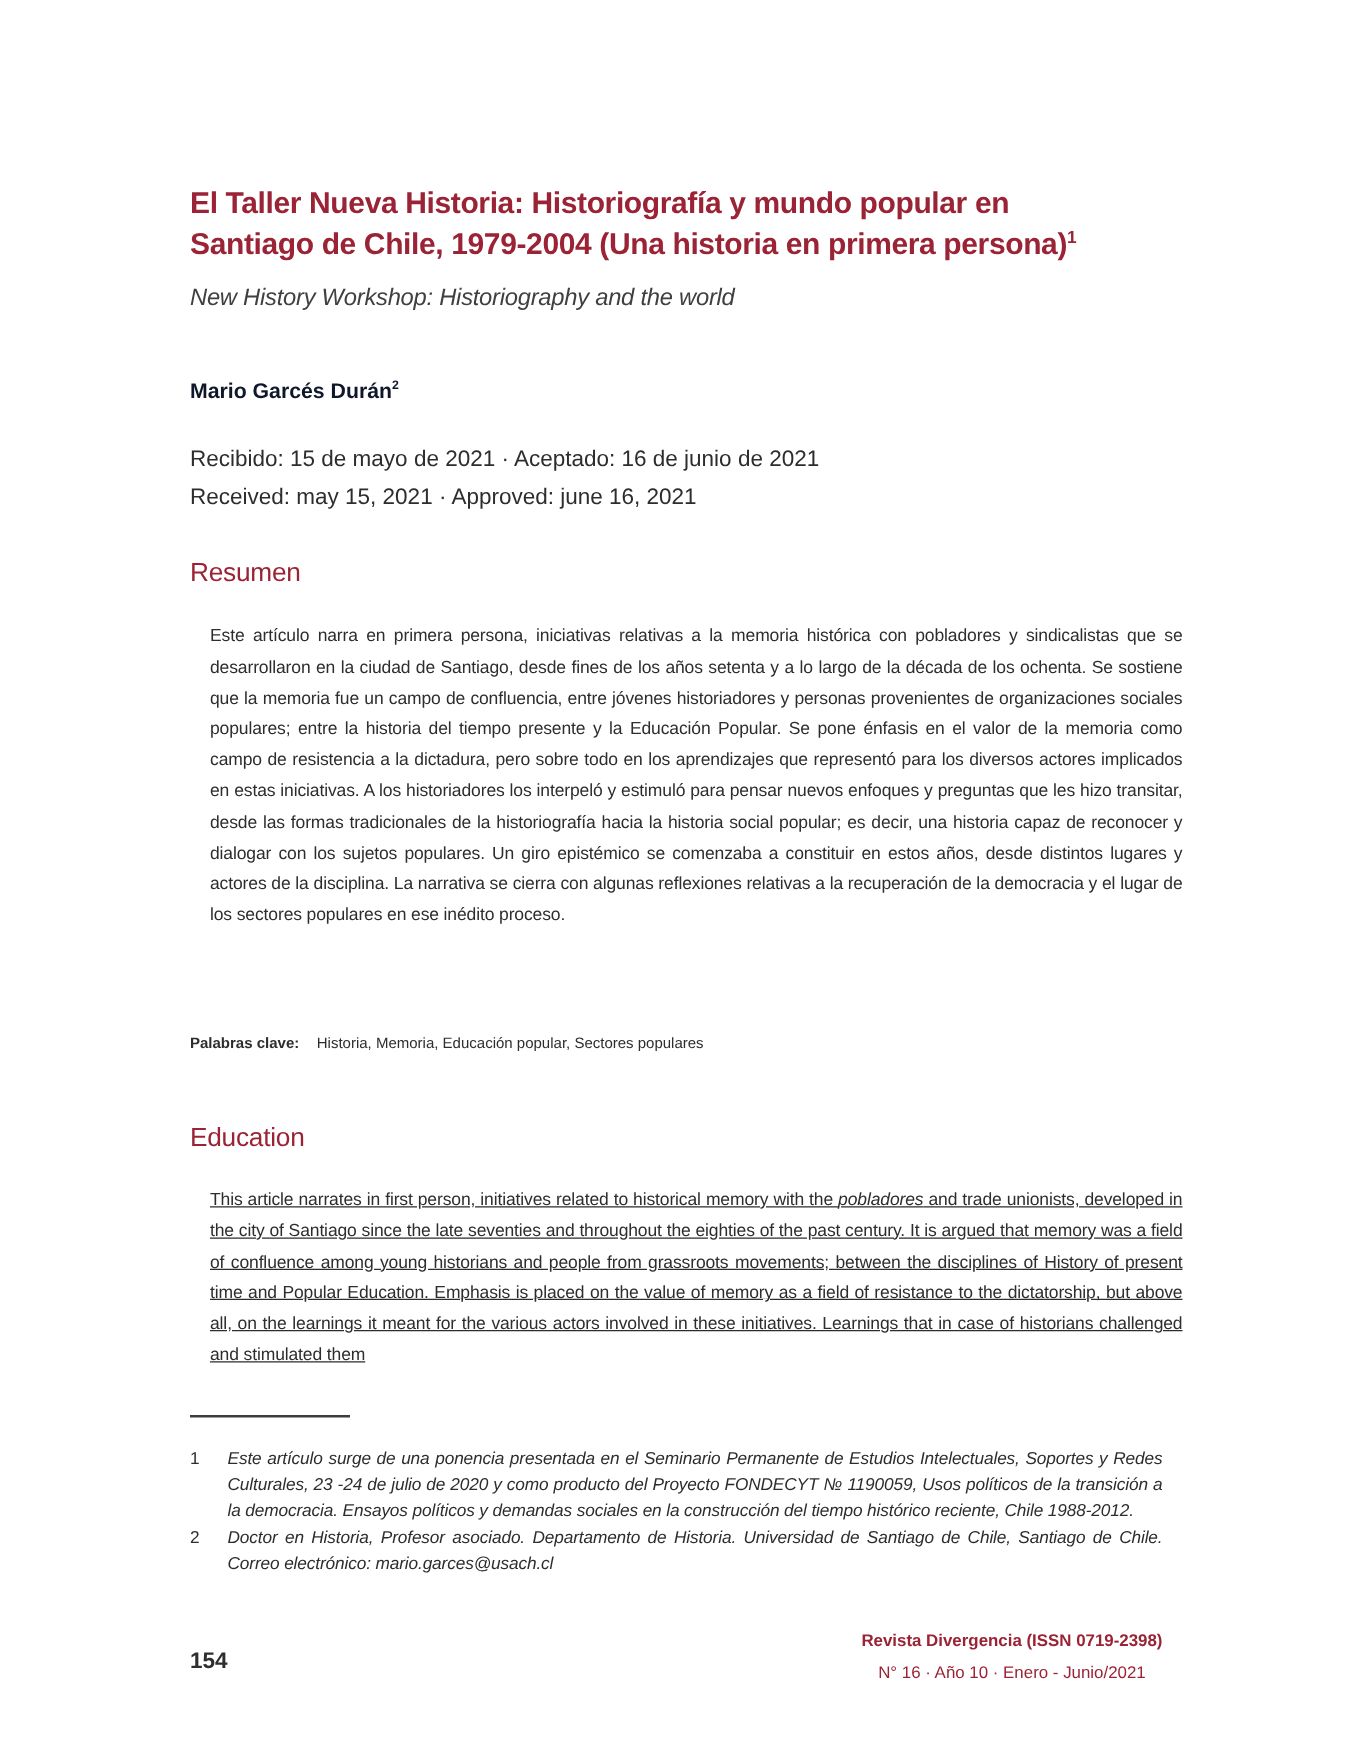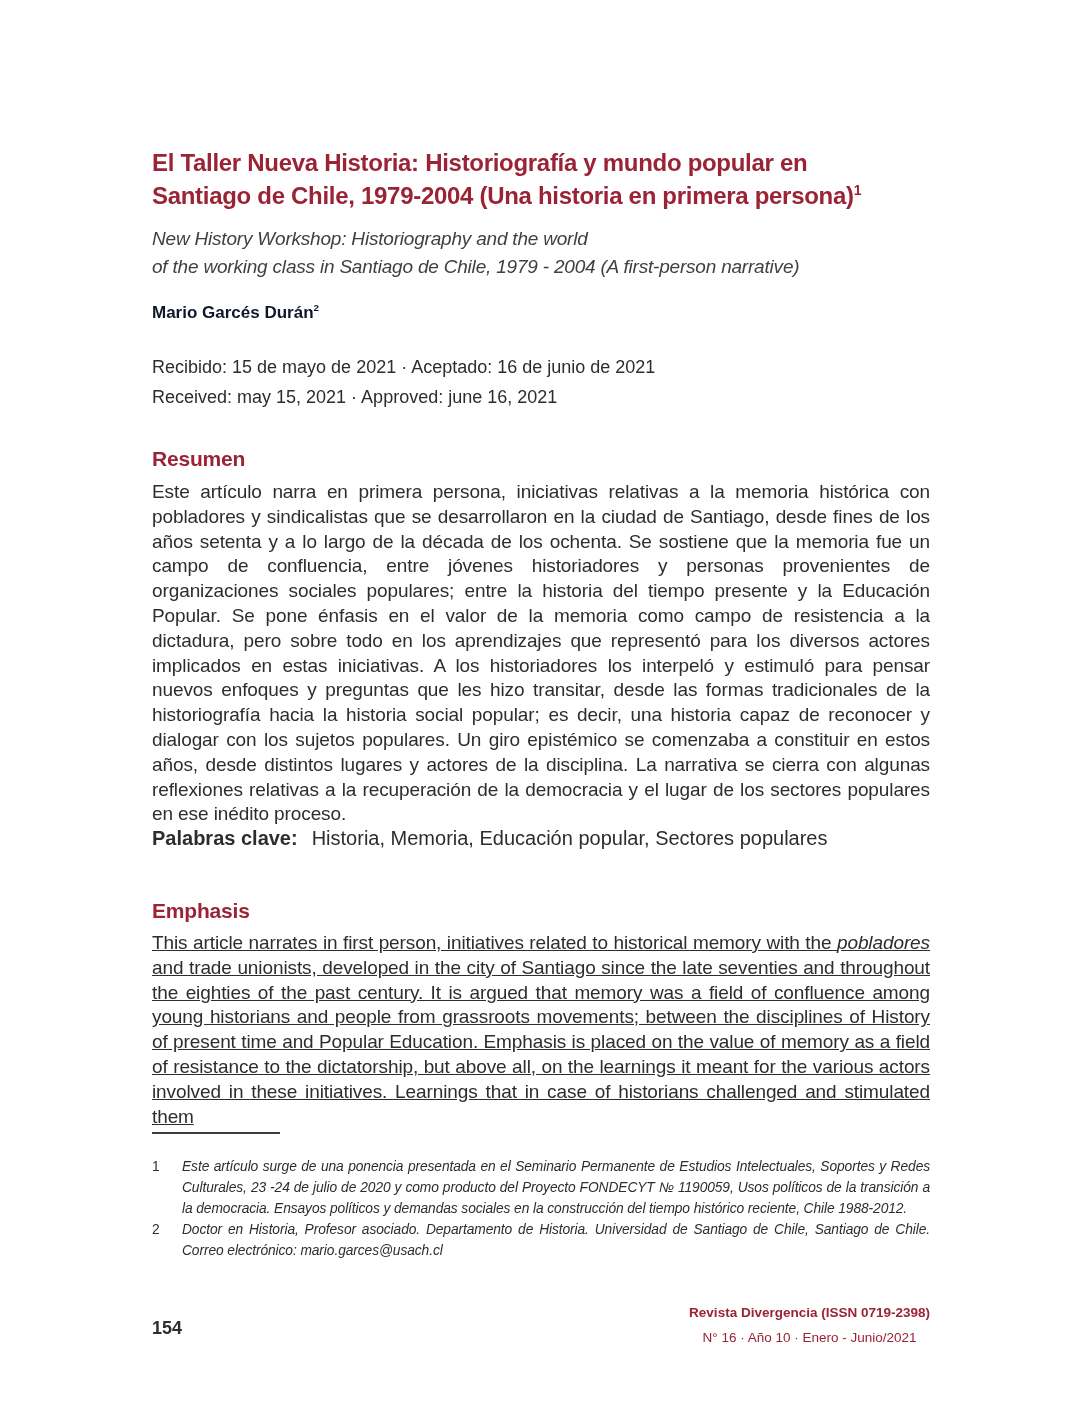--- a/index.html
+++ b/index.html
@@ -46,39 +46,39 @@
   }
   .dates {
     top: 352px;
     font-size: 18px;
     line-height: 30px;
     color: #2d2d2d;
   }
   .section-heading {
     margin: 0;
     font-size: 21px;
-    font-weight: bold;
+    font-weight: normal;
     color: #9a2335;
     letter-spacing: -0.2px;
   }
   .resumen-heading { top: 447px; }
   .resumen-body { top: 480px; }
   .abstract-heading { top: 899px; }
   .abstract-body { top: 931px; text-decoration: underline; }
   .body-par {
-    margin: 0;
-    font-size: 19px;
+    margin: 16px;
+    font-size: 14px;
     line-height: 24.8px;
     text-align: justify;
     letter-spacing: -0.1px;
     color: #2d2d2d;
   }
   .keywords {
     top: 827px;
-    font-size: 20px;
+    font-size: 12px;
     color: #2d2d2d;
   }
   .keywords .kw-label { font-weight: bold; margin-right: 14px; }
   .divider {
     top: 1132px;
     width: 128px;
     border-top: 2px solid #3c3c3c;
     height: 0;
   }
   .footnotes {
@@ -115,40 +115,39 @@
 
 <div class="page">
 
   <h1 class="abs title">
     <span>El Taller Nueva Historia: Historiografía y mundo popular en</span><br>
     <span>Santiago de Chile, 1979-2004 (Una historia en primera persona)</span><sup>1</sup>
   </h1>
 
   <h2 class="abs subtitle">
     <span>New History Workshop: Historiography and the world</span><br>
-    <span>of the working class in Santiago de Chile, 1979 - 2004 (A first-person narrative)</span>
   </h2>
 
   <div class="abs author">
     <span>Mario Garcés Durán</span><sup>2</sup>
   </div>
 
   <div class="abs dates">
     <div>Recibido: 15 de mayo de 2021 · Aceptado: 16 de junio de 2021</div>
     <div>Received: may 15, 2021 · Approved: june 16, 2021</div>
   </div>
 
   <h3 class="abs section-heading resumen-heading">Resumen</h3>
   <p class="abs body-par resumen-body">Este artículo narra en primera persona, iniciativas relativas a la memoria histórica con pobladores y sindicalistas que se desarrollaron en la ciudad de Santiago, desde fines de los años setenta y a lo largo de la década de los ochenta. Se sostiene que la memoria fue un campo de confluencia, entre jóvenes historiadores y personas provenientes de organizaciones sociales populares; entre la historia del tiempo presente y la Educación Popular. Se pone énfasis en el valor de la memoria como campo de resistencia a la dictadura, pero sobre todo en los aprendizajes que representó para los diversos actores implicados en estas iniciativas. A los historiadores los interpeló y estimuló para pensar nuevos enfoques y preguntas que les hizo transitar, desde las formas tradicionales de la historiografía hacia la historia social popular; es decir, una historia capaz de reconocer y dialogar con los sujetos populares. Un giro epistémico se comenzaba a constituir en estos años, desde distintos lugares y actores de la disciplina. La narrativa se cierra con algunas reflexiones relativas a la recuperación de la democracia y el lugar de los sectores populares en ese inédito proceso.</p>
 
   <div class="abs keywords">
     <span class="kw-label">Palabras clave:</span><span>Historia, Memoria, Educación popular, Sectores populares</span>
   </div>
 
-  <h3 class="abs section-heading abstract-heading">Emphasis</h3>
+  <h3 class="abs section-heading abstract-heading">Education</h3>
   <p class="abs body-par abstract-body"><span>This article narrates in first person, initiatives related to historical memory with the </span><span class="italic">pobladores</span><span> and trade unionists, developed in the city of Santiago since the late seventies and throughout the eighties of the past century. It is argued that memory was a field of confluence among young historians and people from grassroots movements; between the disciplines of History of present time and Popular Education. Emphasis is placed on the value of memory as a field of resistance to the dictatorship, but above all, on the learnings it meant for the various actors involved in these initiatives. Learnings that in case of historians challenged and stimulated them</span></p>
 
   <div class="abs divider"></div>
 
   <div class="abs footnotes">
     <div class="footnote-row">
       <span class="footnote-num">1</span>
       <span class="footnote-text">Este artículo surge de una ponencia presentada en el Seminario Permanente de Estudios Intelectuales, Soportes y Redes Culturales, 23 -24 de julio de 2020 y como producto del Proyecto FONDECYT № 1190059, Usos políticos de la transición a la democracia. Ensayos políticos y demandas sociales en la construcción del tiempo histórico reciente, Chile 1988-2012.</span>
     </div>
     <div class="footnote-row">

